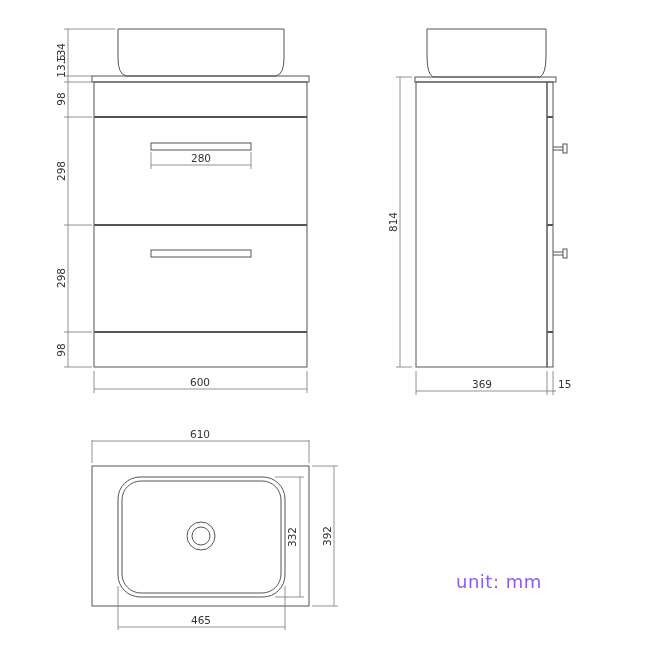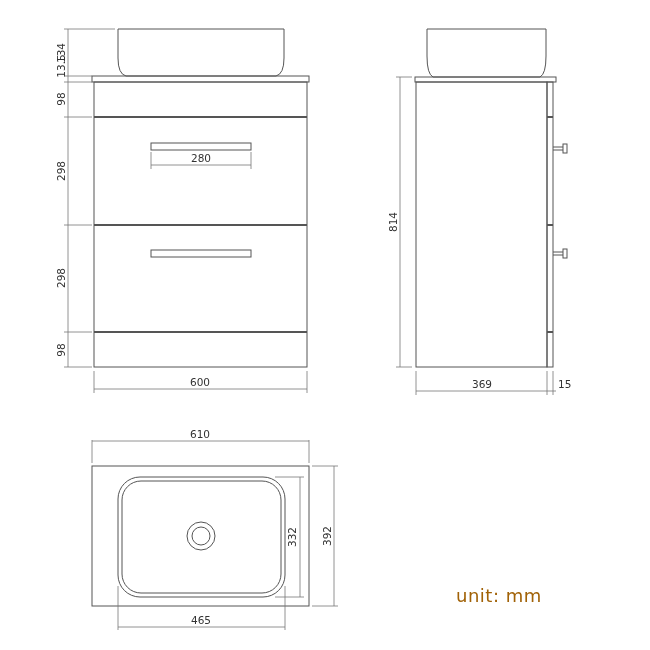--- a/index.html
+++ b/index.html
@@ -2,21 +2,21 @@
 <html><head>
   <meta charset="utf-8">
   <style>
     html, body { margin: 0; padding: 0; background: #ffffff; }
     body { width: 650px; height: 650px; position: relative; overflow: hidden; font-family: "DejaVu Sans", sans-serif; }
     svg { position: absolute; left: 0; top: 0; }
     .ln { stroke: #555555; stroke-width: 1; fill: none; }
     .thick { stroke: #555555; stroke-width: 2; fill: none; }
     .dim { stroke: #777777; stroke-width: 0.8; fill: none; }
     .txt { font-family: "DejaVu Sans", sans-serif; font-size: 10.5px; fill: #333333; }
-    .unit { position: absolute; left: 456px; top: 585px; font-family: "DejaVu Sans", sans-serif; font-size: 18px; color: #a16207; letter-spacing: 0.5px; }
+    .unit { position: absolute; left: 456px; top: 571px; font-family: "DejaVu Sans", sans-serif; font-size: 18px; color: #8b5cf6; letter-spacing: 0.5px; }
   </style>
 </head>
 <body>
 
 <svg width="650" height="650" viewBox="0 0 650 650">
 
   <g>
 
     <path class="ln" d="M118,29 L284,29 L284,58 Q284,74 276,76 L126,76 Q118,74 118,58 Z"></path>
 

